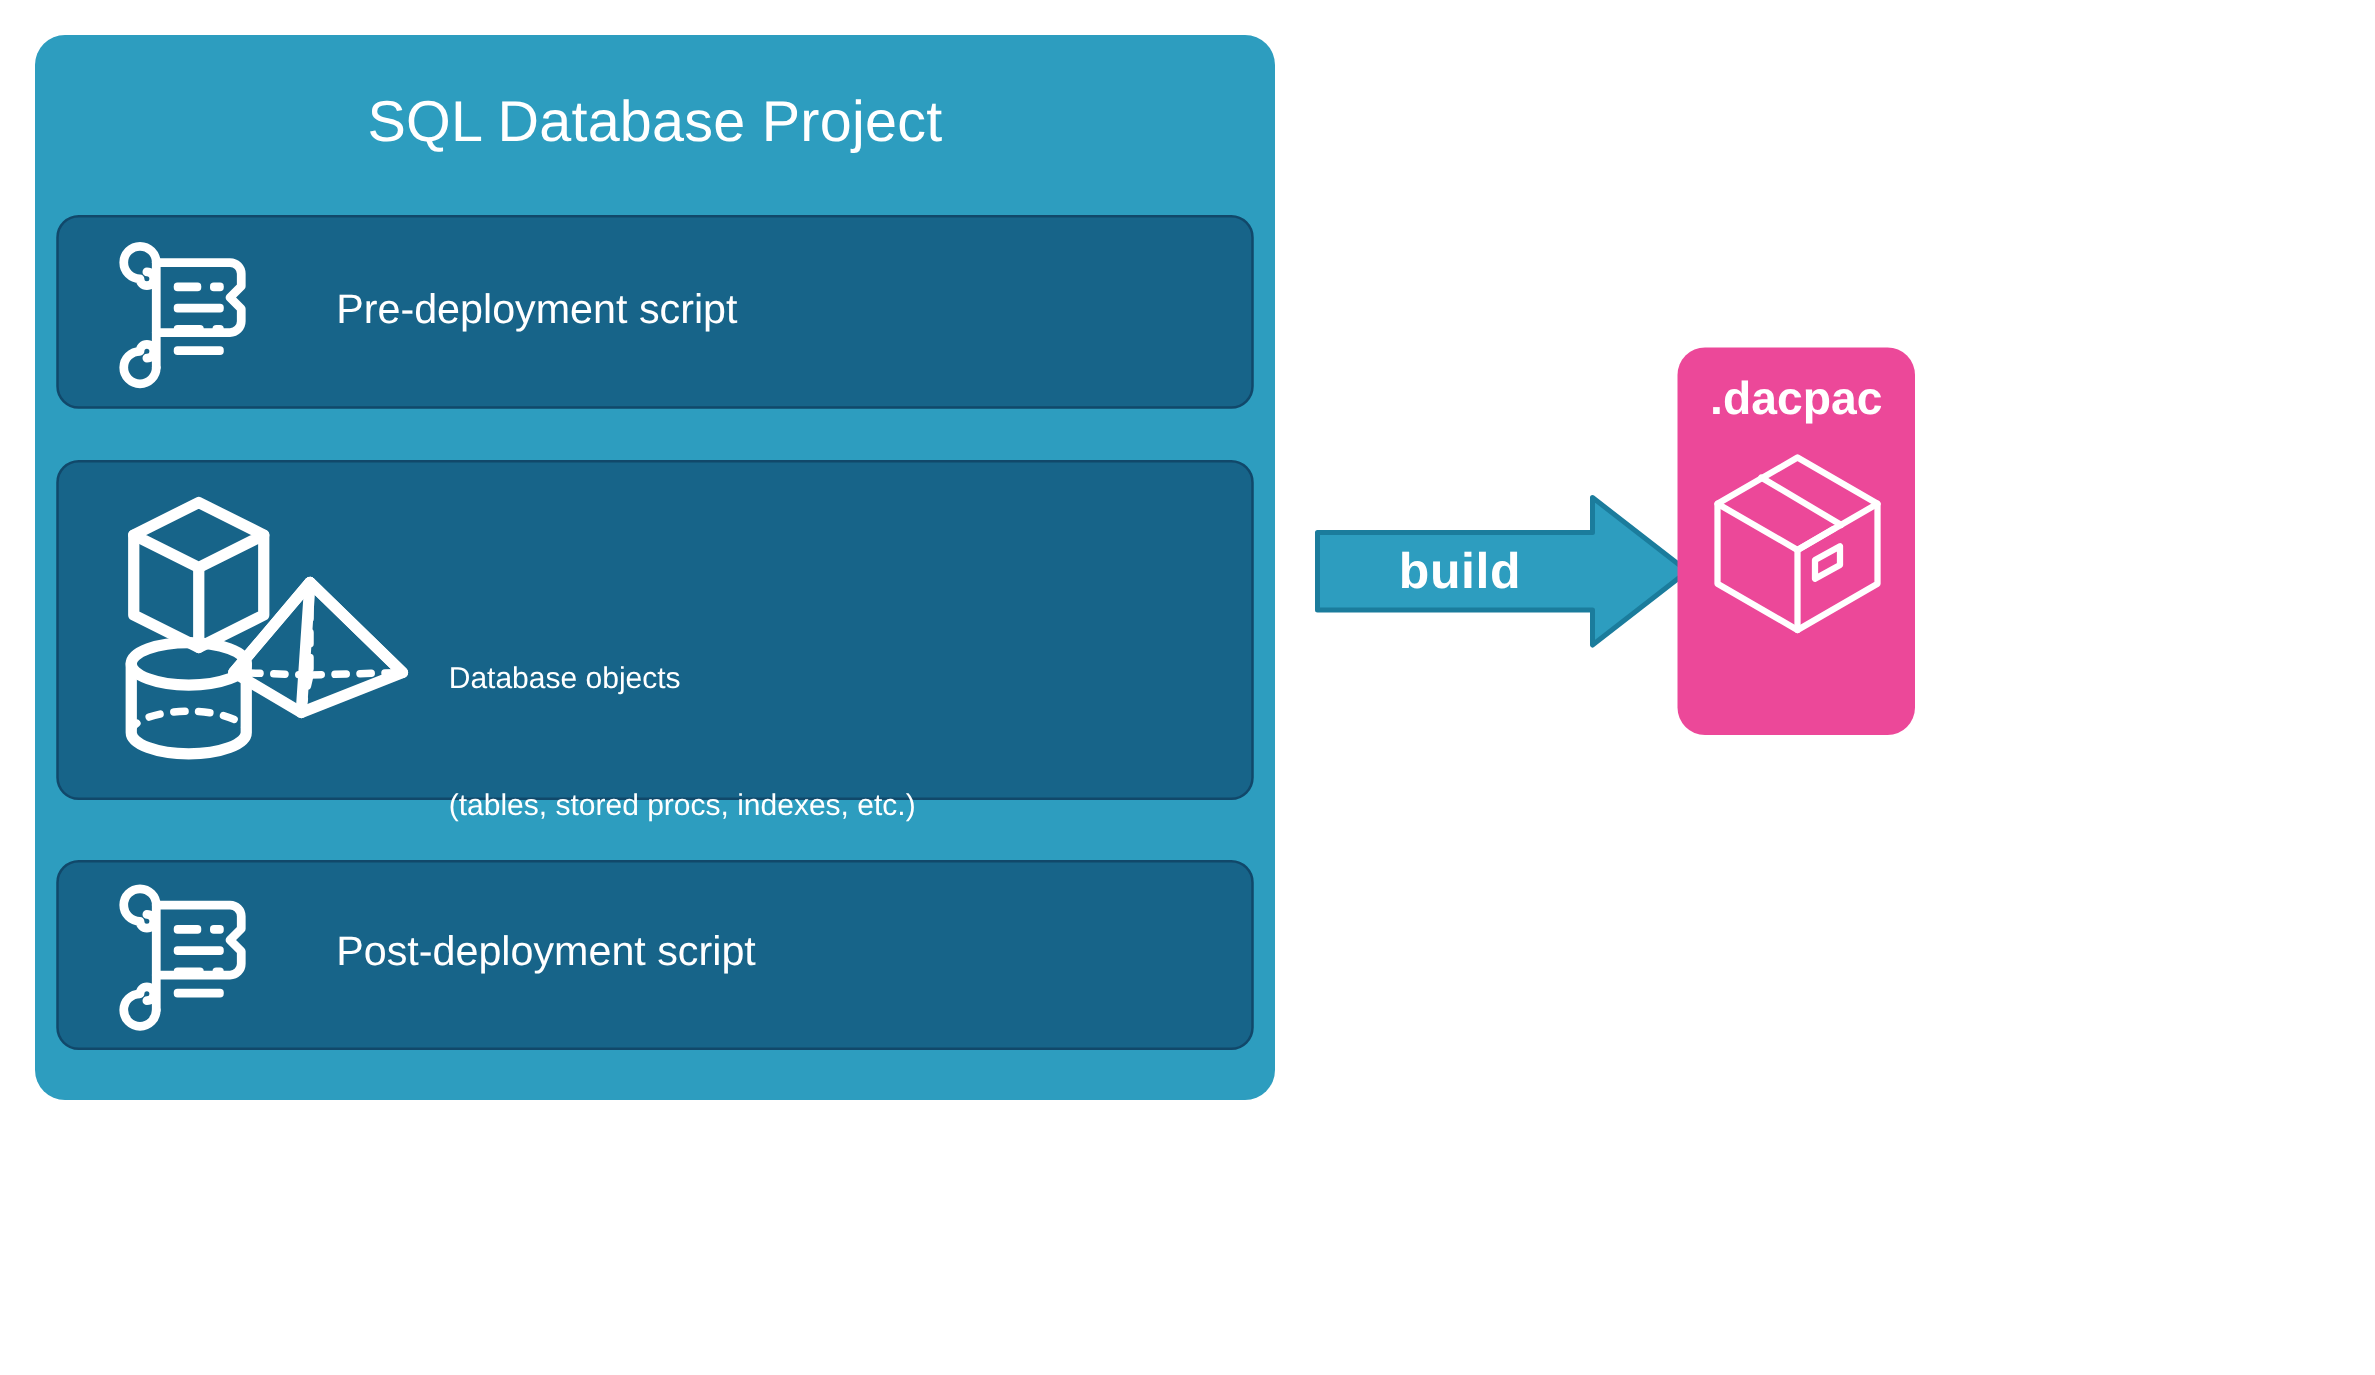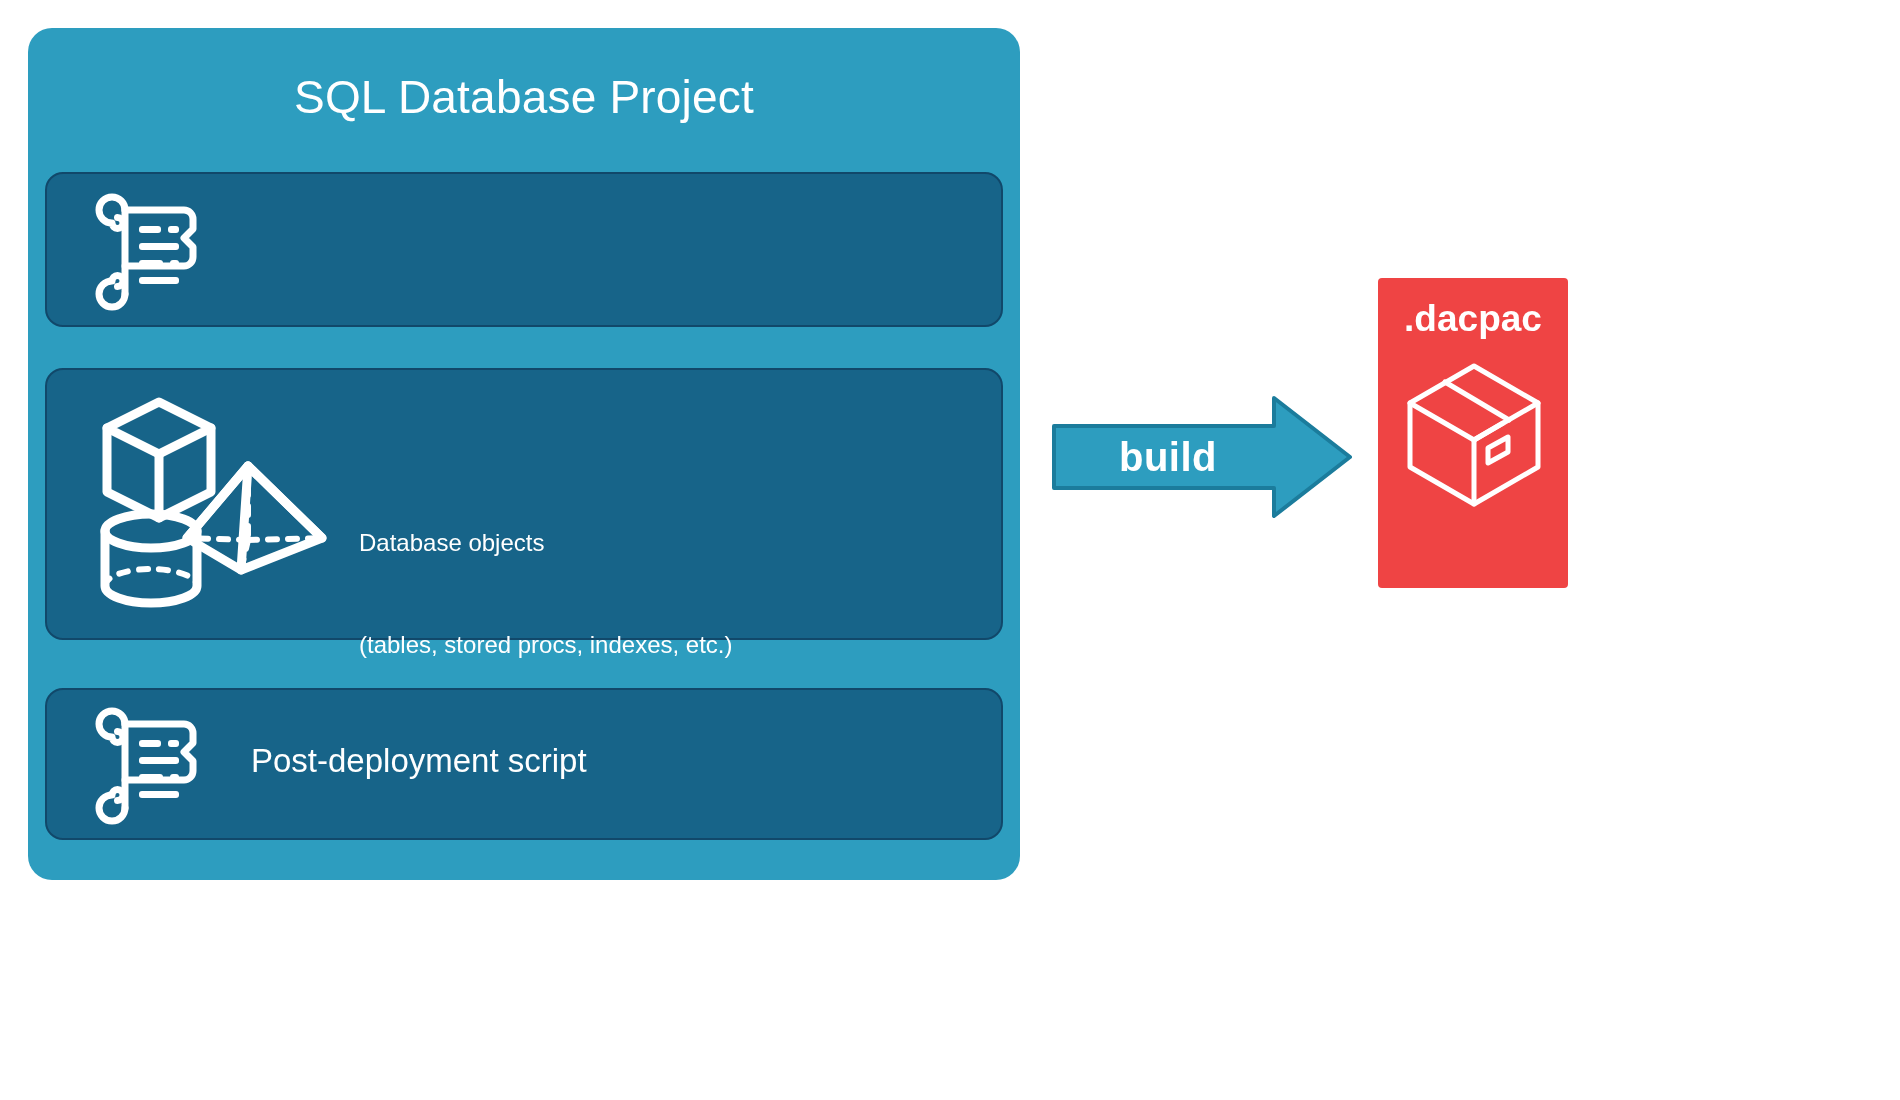--- a/index.html
+++ b/index.html
@@ -50,21 +50,21 @@
 
   .card-label{
     position:absolute;
     color:#ffffff;
     font-size:33px;
     font-weight:400;
     line-height:1.42;
     white-space:pre;
   }
   .card-pre .card-label  {left:222px;top:50px;}
-  .card-post .card-label {left:204px;top:48px;text-align:center;}
+  .card-post .card-label {left:222px;top:48px;text-align:center;}
   .card-objs .card-label {left:312px;top:88px;font-size:24px;}
 
   .icon-slot{position:absolute;}
   .card-pre  .icon-slot{left:45px;top:24px;width:122px;height:108px;}
   .card-post .icon-slot{left:45px;top:22px;width:122px;height:108px;}
   .shapes-slot{position:absolute;left:26px;top:20px;width:270px;height:240px;}
 
   
   .build-arrow{
     position:absolute;
@@ -81,24 +81,23 @@
     font-weight:bold;
     letter-spacing:0.5px;
     pointer-events:none;
   }
 
   
   .dacpac-box{
     position:absolute;
     left:1342px;top:278px;
     width:190px;height:310px;
-    background:#ef4444;
-    border-radius:4px;
+    background:#ec4899;
+    border-radius:22px;
     box-sizing:border-box;
-    margin-left:36px;
   }
   .dacpac-label{
     position:absolute;
     left:0;top:22px;
     width:100%;
     text-align:center;
     color:#ffffff;
     font-size:37px;
     font-weight:bold;
     line-height:1;
@@ -135,20 +134,21 @@
           <g fill="#ffffff">
             <rect x="47" y="28" width="22" height="7" rx="3"></rect>
             <rect x="76" y="28" width="11" height="7" rx="3"></rect>
             <rect x="47" y="45" width="40" height="7" rx="3"></rect>
             <rect x="47" y="62" width="24" height="7" rx="3"></rect>
             <rect x="78" y="62" width="9" height="7" rx="3"></rect>
             <rect x="47" y="79" width="40" height="7" rx="3"></rect>
           </g>
         </svg>
       </div>
+      <div class="card-label">Pre-deployment script</div>
     </div>
 
     <div class="card card-objs">
       <div class="shapes-slot">
         <svg viewBox="0 0 270 240" width="270" height="240">
 
           <g>
             <g fill="none" stroke="#ffffff" stroke-width="9" stroke-linecap="round" stroke-linejoin="round">
               <path d="M34 38 L86 12 L138 38 L86 64 Z"></path>
               <path d="M34 38 V102 L86 128 V64"></path>

